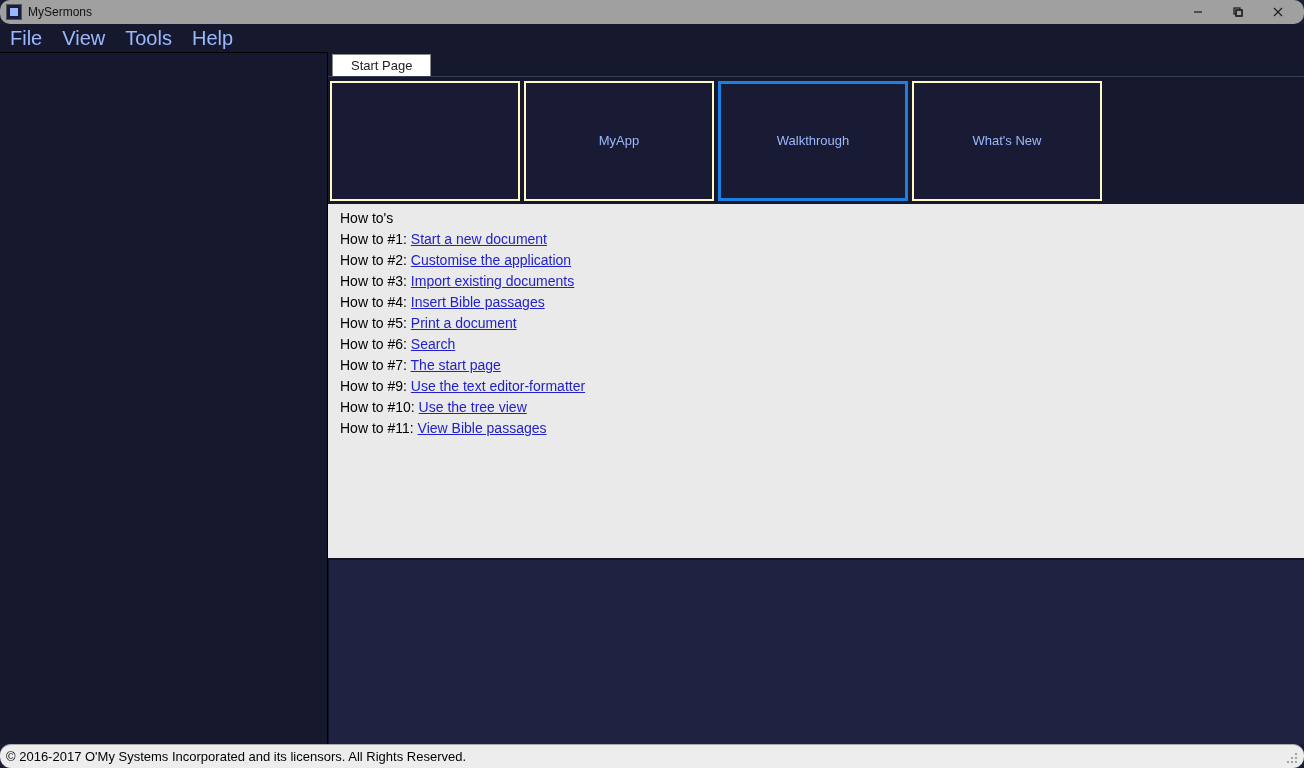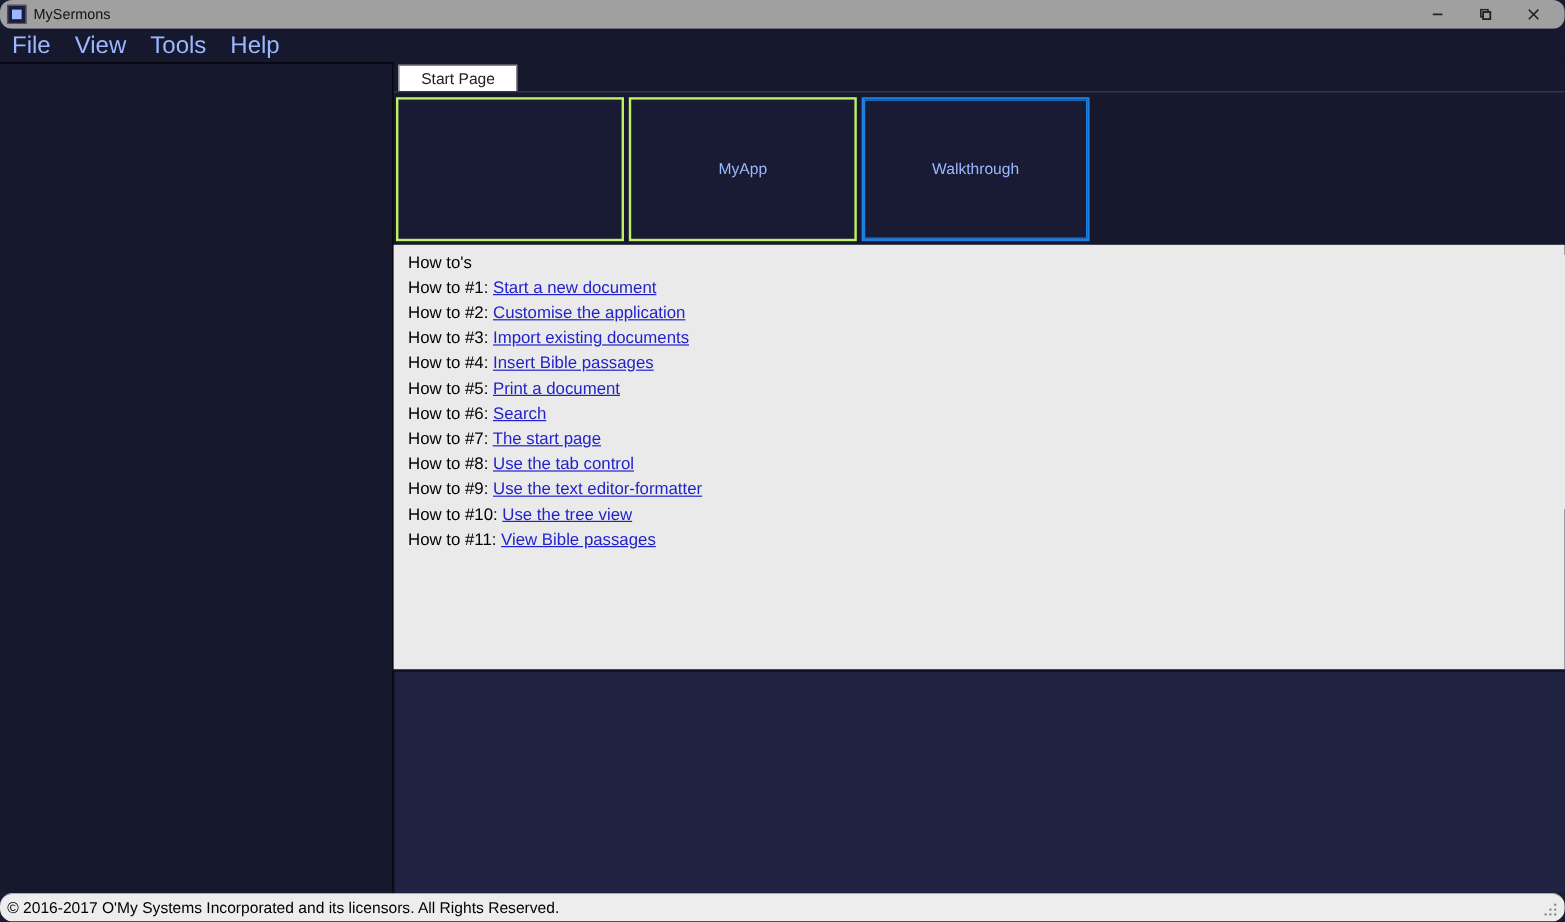--- a/index.html
+++ b/index.html
@@ -22,21 +22,21 @@
   .main { flex: 1; display: flex; min-height: 0; }
   .sidebar { width: 328px; background: #16182e; border-top: 1px solid #000; border-right: 1px solid #000; }
   .content { flex: 1; display: flex; flex-direction: column; min-width: 0; }
 
   
   .tabstrip { height: 24px; background: #16182e; display: flex; align-items: flex-end; padding-left: 4px; }
   .tab { background: #fff; color: #222; font-size: 13px; padding: 3px 18px; border: 1px solid #888; border-bottom: none; }
 
   
   .card-row { height: 128px; background: #16182e; display: flex; align-items: center; gap: 4px; padding: 3px 2px; border-top: 1px solid #3a3d5a; }
-  .card { width: 190px; height: 120px; background: #191b34; border: 2px solid #bef264; display: flex; align-items: center; justify-content: center; color: #9bb8ff; font-size: 13px; }
+  .card { width: 190px; height: 120px; background: #191b34; border: 2px solid #fef9c3; display: flex; align-items: center; justify-content: center; color: #9bb8ff; font-size: 13px; }
   .card.active { border-color: #1d7fe0; box-shadow: inset 0 0 0 1px #1d7fe0; }
   .card.empty {  }
 
   
   .howto-panel { background: #eaeaea; color: #000; padding: 6px 12px 14px 12px; font-size: 14px; height: 354px; }
   .howto-heading { font-weight: 400; margin-bottom: 4px; font-size: 14px; padding-left: 0; }
   .howto-row { margin: 5px 0; font-size: 14px; }
   .howto-row a { color: #2222cc; text-decoration: underline; cursor: default; }
 
   
@@ -98,33 +98,35 @@
     <div class="card-row">
       <div class="card empty">
         <span></span>
       </div>
       <div class="card">
         <span>MyApp</span>
       </div>
       <div class="card active">
         <span>Walkthrough</span>
       </div>
+      <div class="card">
+        <span>What's New</span>
+      </div>
     </div>
 
     <div class="howto-panel">
       <div class="howto-heading">How to's</div>
       <div id="howto-list">
           <div class="howto-row"><span>How to #1: </span><a>Start a new document</a></div>
           <div class="howto-row"><span>How to #2: </span><a>Customise the application</a></div>
           <div class="howto-row"><span>How to #3: </span><a>Import existing documents</a></div>
           <div class="howto-row"><span>How to #4: </span><a>Insert Bible passages</a></div>
           <div class="howto-row"><span>How to #5: </span><a>Print a document</a></div>
           <div class="howto-row"><span>How to #6: </span><a>Search</a></div>
           <div class="howto-row"><span>How to #7: </span><a>The start page</a></div>
-          <div class="howto-row"><span>How to #8: </span><a>Use the tab control</a></div>
           <div class="howto-row"><span>How to #9: </span><a>Use the text editor-formatter</a></div>
           <div class="howto-row"><span>How to #10: </span><a>Use the tree view</a></div>
           <div class="howto-row"><span>How to #11: </span><a>View Bible passages</a></div>
         </div>
     </div>
 
     <div class="lower-panel"></div>
   </div>
 </div>
 

